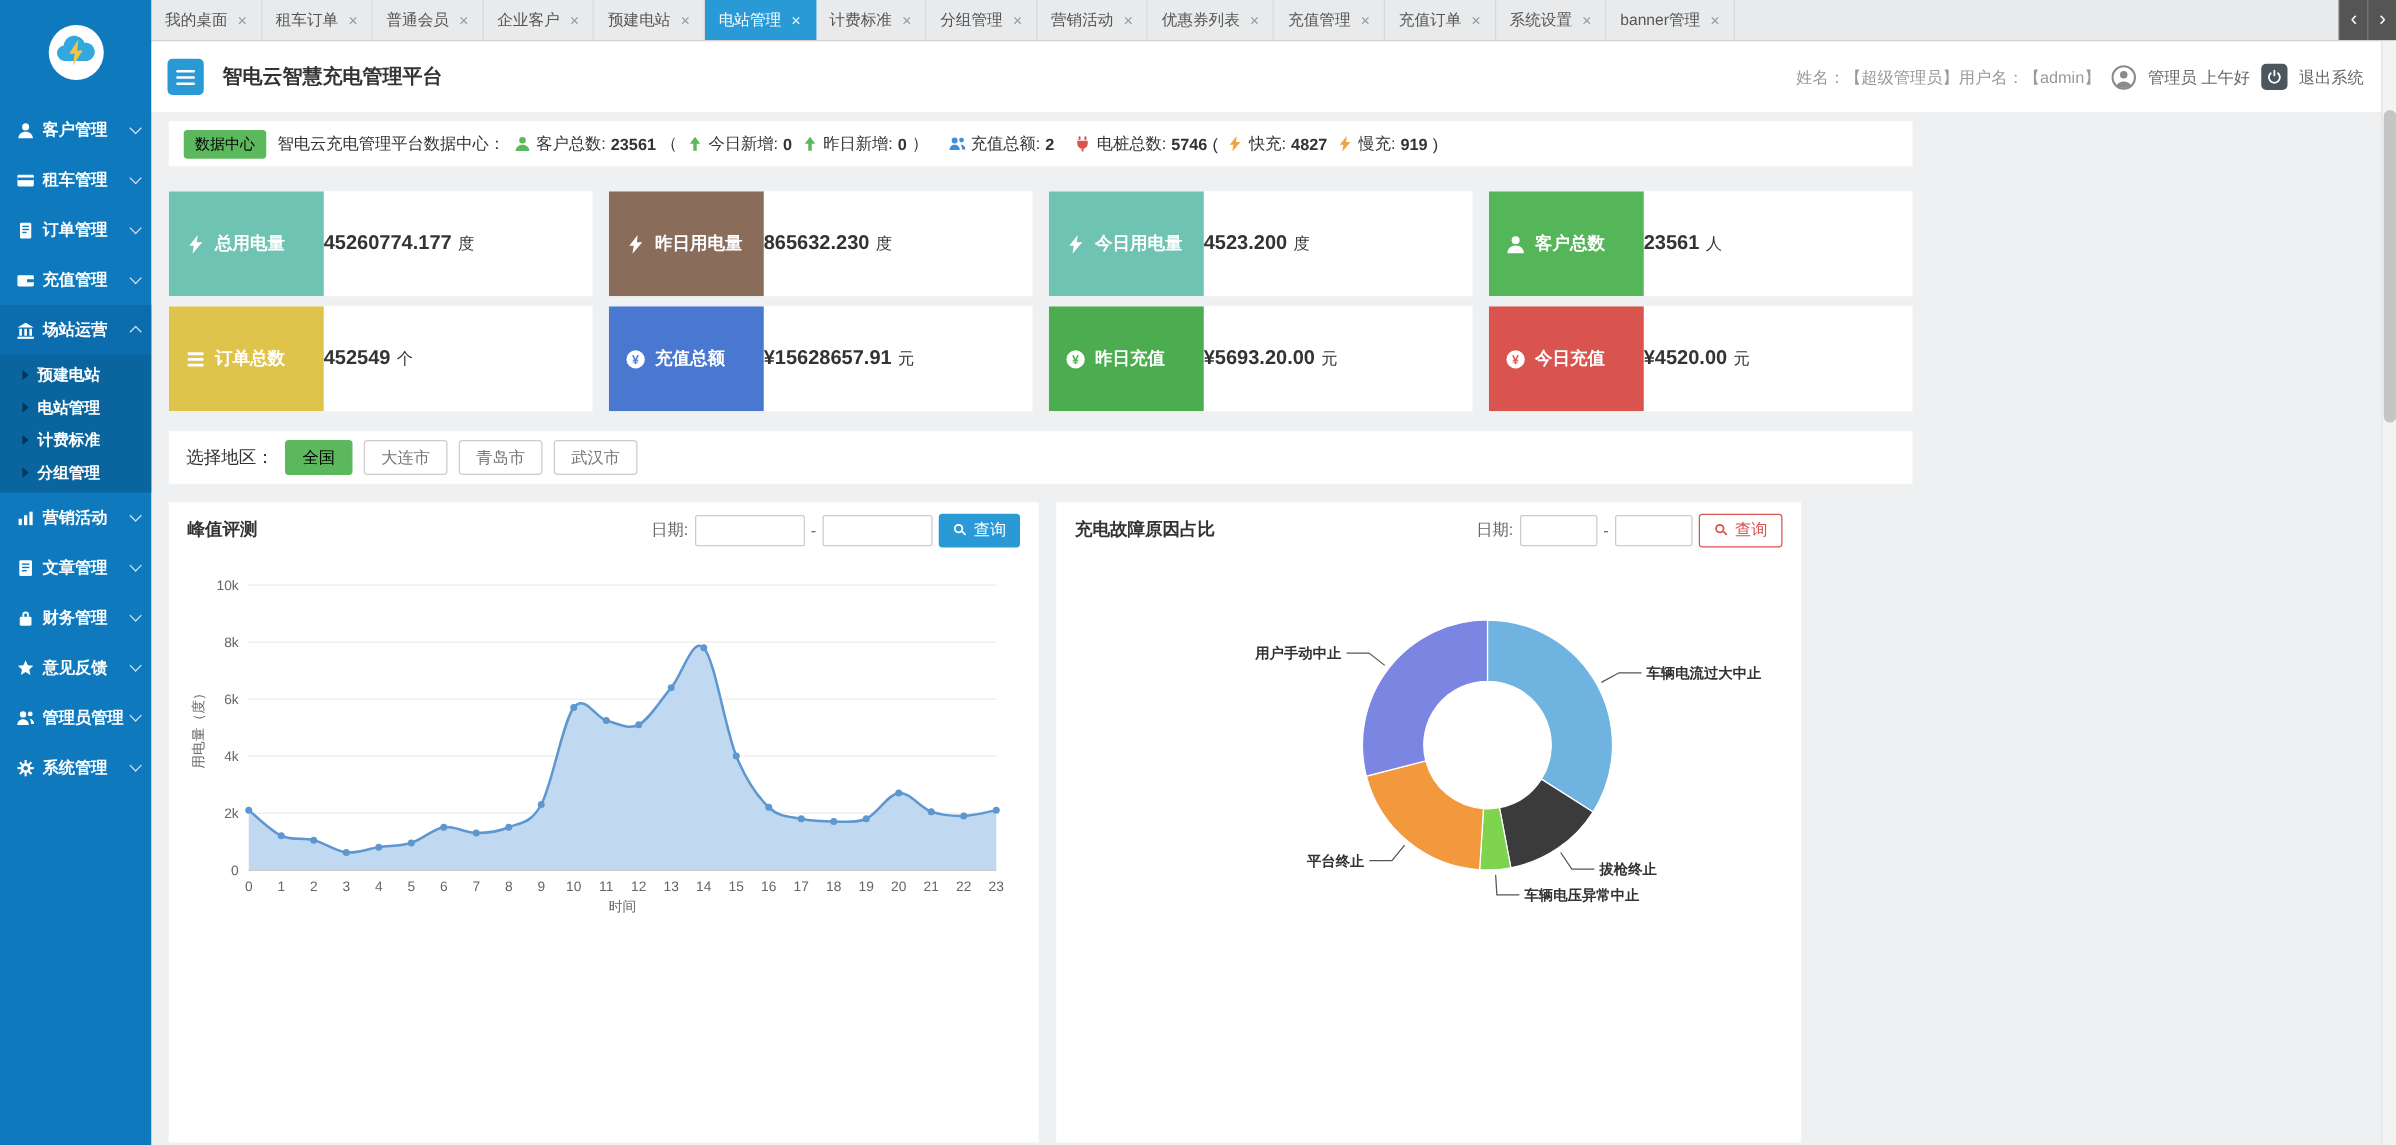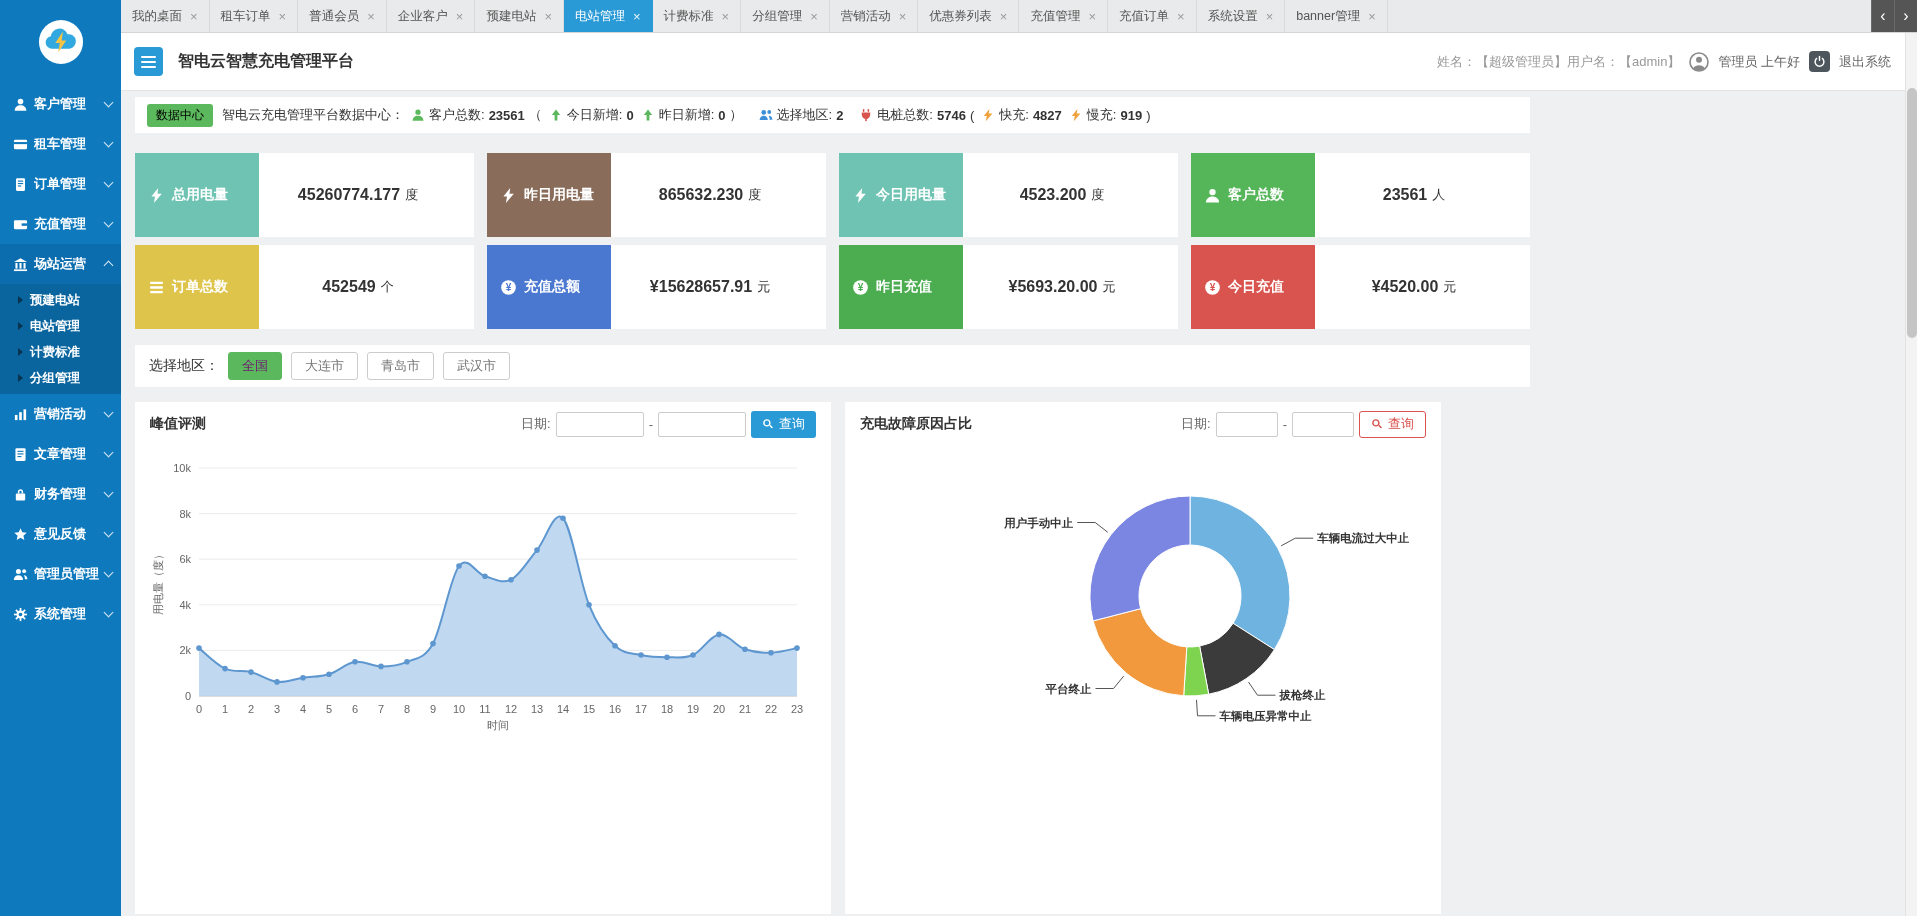--- a/index.html
+++ b/index.html
@@ -51,27 +51,27 @@
   .dc-badge{background:#5cb85c;color:#000000;font-size:12px;padding:3px 9px;border-radius:3px;margin-right:5px;flex:none}
   .dc-icon{display:inline-flex;margin-left:12px}
   .dc-icon.tight{margin-left:3px}
   .dc-icon svg{width:14px;height:14px;display:block}
   .dc-num{font-weight:bold}
 
   .cards{display:grid;grid-template-columns:repeat(4,339px);gap:8px 13px;margin-top:20px}
   .card{height:84px;background:#fff;display:flex;overflow:hidden}
   .card-left{width:124px;flex:none;display:flex;align-items:center;gap:7px;padding-left:13px;color:#fff;font-size:14px;font-weight:bold;white-space:nowrap}
   .card-icon svg{width:17px;height:17px;display:block}
-  .card-right{flex:1;display:flex;align-items:center;justify-content:center;padding-right:17px}
+  .card-right{flex:1;display:flex;align-items:center;justify-content:flex-start;padding-right:17px}
   .card-value{font-size:16px;font-weight:bold;color:#333}
   .card-unit{font-size:13px;color:#333;margin-left:5px}
 
   .region-bar{height:42px;background:#fff;margin-top:16px;display:flex;align-items:center;padding:0 14px;font-size:14px;color:#333;gap:9px}
   .region-btn{height:28px;padding:0 13px;border:1px solid #ccc;background:#fff;color:#777;font-size:13px;border-radius:3px;cursor:pointer}
-  .region-btn.active{background:#5cb85c;border-color:#5cb85c;color:#701a75}
+  .region-btn.active{background:#5cb85c;border-color:#5cb85c;color:#000000}
 
   .charts{display:flex;gap:14px;margin-top:15px}
   .panel{background:#fff}
   .panel-left{width:696px;height:512px}
   .panel-right{width:596px;height:512px}
   .panel-header{height:44px;display:flex;align-items:center;padding:0 15px}
   .panel-title{font-size:14px;font-weight:bold;color:#333}
   .panel-controls{margin-left:auto;display:flex;align-items:center;gap:5px;font-size:13px;color:#666}
   .date-input{width:88px;height:25px;border:1px solid #ccc;border-radius:2px;font-size:12px;padding:0 6px;color:#333;background:#fff}
   .panel-right .date-input{width:62px}
@@ -369,21 +369,21 @@
       <span class="dc-num">0</span>
       <span>）</span>
       <span class="dc-icon">
           <svg viewBox="0 0 16 16" fill="#3d8fd8">
             <circle cx="5.4" cy="5" r="2.7"></circle>
             <path d="M.7 13.6c0-2.9 2.1-4.8 4.7-4.8s4.7 1.9 4.7 4.8z"></path>
             <circle cx="11.7" cy="4.6" r="2.2"></circle>
             <path d="M11 8.8c2.6 0 4.3 1.9 4.3 4.5h-3.1c0-1.8-.4-3.3-1.2-4.5z"></path>
           </svg>
         </span>
-      <span>选择地区:</span>
+      <span>充值总额:</span>
       <span class="dc-num">2</span>
       <span class="dc-icon">
           <svg viewBox="0 0 16 16" fill="#d9534f">
             <rect x="4.4" y="1.2" width="1.8" height="3.4" rx="0.8"></rect>
             <rect x="9.8" y="1.2" width="1.8" height="3.4" rx="0.8"></rect>
             <path d="M3.2 5.2h9.6v2.6a4.8 4.8 0 0 1-9.6 0z"></path>
             <rect x="7.1" y="12" width="1.8" height="3"></rect>
           </svg>
         </span>
       <span>电桩总数:</span>

